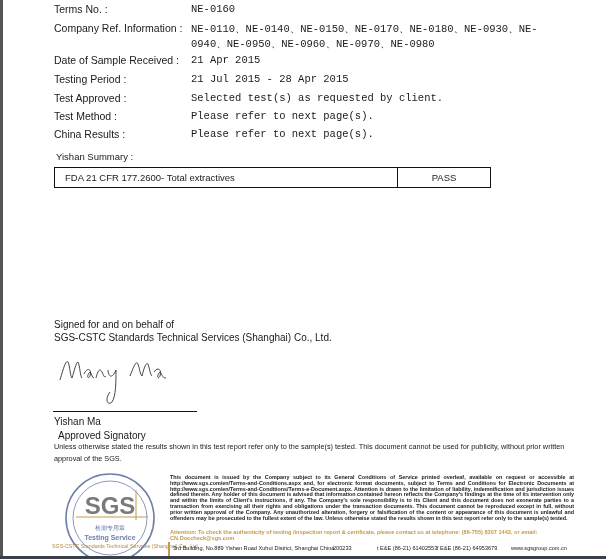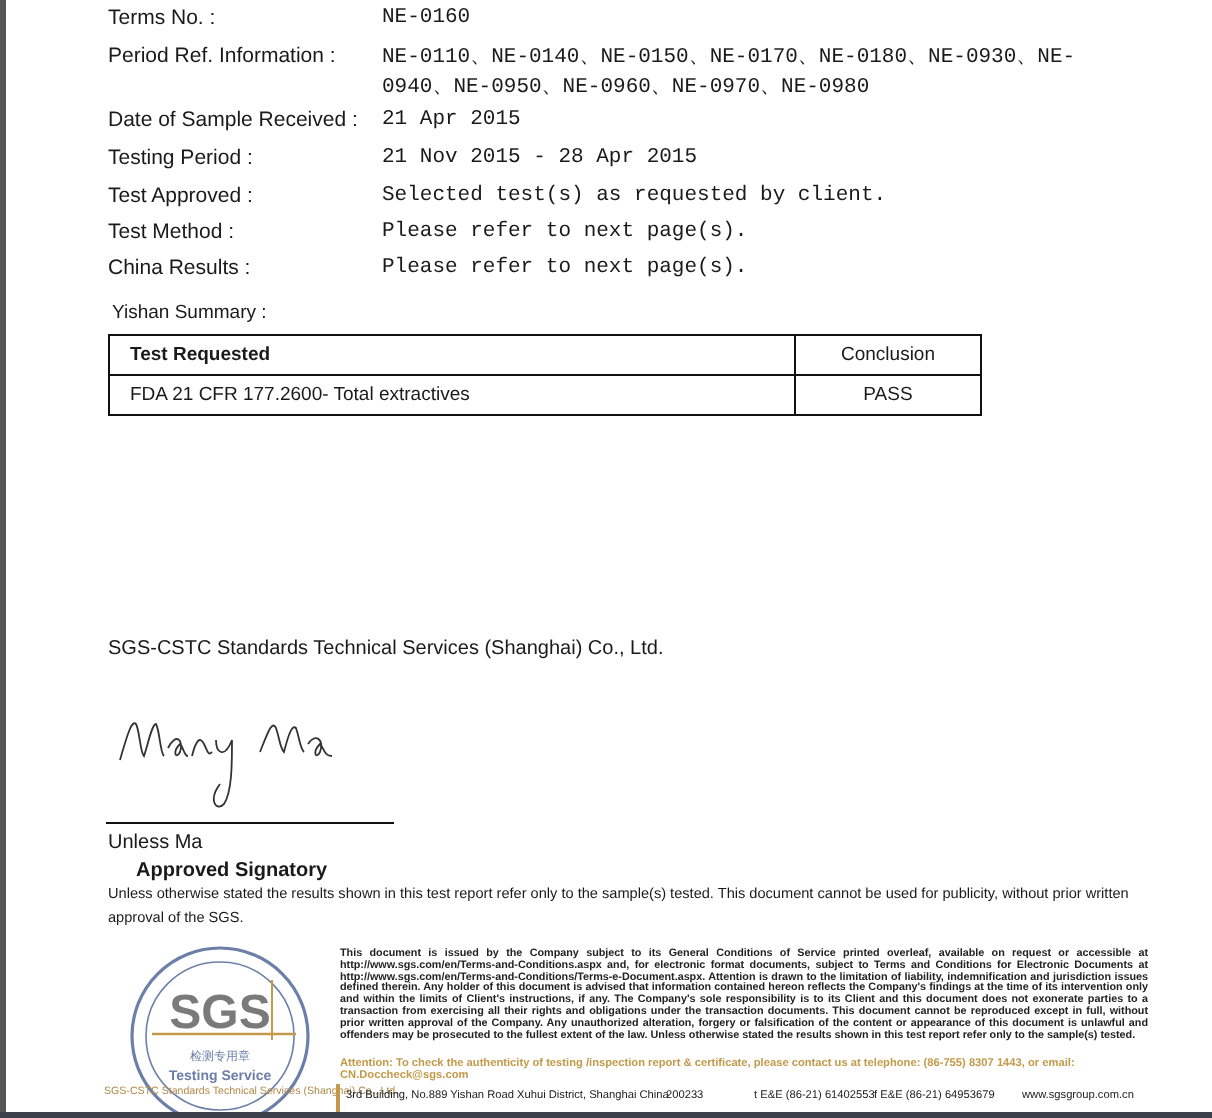--- a/index.html
+++ b/index.html
@@ -23,21 +23,21 @@
   }
   table.summary td, table.summary th { border: 1px solid #111; height: 19px; padding: 0 10px; text-align: left; font-weight: normal; }
   table.summary th.concl, table.summary td.concl { width: 92px; text-align: center; padding: 0; }
   table.summary th { font-weight: bold; }
   table.summary th.concl { font-weight: normal; }
 
   .signed { position: absolute; left: 54px; top: 318px; font-size: 10px; line-height: 13px; }
   .signature { position: absolute; left: 58px; top: 352px; }
   .sig-line { position: absolute; left: 53px; top: 411px; width: 144px; height: 1px; background: #111; }
   .signer { position: absolute; left: 54px; top: 416px; font-size: 10px; }
-  .signer-title { position: absolute; left: 68px; top: 430px; font-size: 10px; font-weight: bold; }
+  .signer-title { position: absolute; left: 58px; top: 430px; font-size: 10px; }
   .disclaimer { position: absolute; left: 54px; top: 441px; width: 520px; font-size: 7.3px; line-height: 11.5px; }
 
   .stamp { position: absolute; left: 56px; top: 470px; }
   .stamp-caption { position: absolute; left: 52px; top: 543px; font-size: 5.3px; color: #b08a4a; white-space: nowrap; }
 
   .terms { position: absolute; left: 170px; top: 475px; width: 404px; font-size: 5.4px; line-height: 5.8px; font-weight: bold; color: #222; text-align: justify; }
   .attention { position: absolute; left: 170px; top: 529px; width: 410px; font-size: 5.6px; line-height: 6px; font-weight: bold; color: #c39a4a; }
   .footer-bar { position: absolute; left: 168px; top: 542px; width: 2px; height: 14px; background: #c39a4a; }
   .addr { position: absolute; top: 545px; font-size: 5.6px; white-space: nowrap; color: #222; }
 </style>
@@ -45,74 +45,71 @@
 <body>
 
 <div class="left-edge"></div>
 
 <div class="info">
   <div class="row" style="top:0px">
     <span class="label">Terms No. :</span>
     <span class="value">NE-0160</span>
   </div>
   <div class="row" style="top:19px">
-    <span class="label">Period Ref. Information :</span>
+    <span class="label">Company Ref. Information :</span>
     <span class="value wrap">NE-0110、NE-0140、NE-0150、NE-0170、NE-0180、NE-0930、NE-0940、NE-0950、NE-0960、NE-0970、NE-0980</span>
   </div>
   <div class="row" style="top:51px">
     <span class="label">Date of Sample Received :</span>
     <span class="value">21 Apr 2015</span>
   </div>
   <div class="row" style="top:70px">
     <span class="label">Testing Period :</span>
-    <span class="value">21 Nov 2015 - 28 Apr 2015</span>
+    <span class="value">21 Jul 2015 - 28 Apr 2015</span>
   </div>
   <div class="row" style="top:89px">
     <span class="label">Test Approved :</span>
     <span class="value">Selected test(s) as requested by client.</span>
   </div>
   <div class="row" style="top:107px">
     <span class="label">Test Method :</span>
     <span class="value">Please refer to next page(s).</span>
   </div>
   <div class="row" style="top:125px">
     <span class="label">China Results :</span>
     <span class="value">Please refer to next page(s).</span>
   </div>
 </div>
 
 <div class="summary-label">Yishan Summary :</div>
 <table class="summary">
   <tbody>
-      <tr>
-    <th>Test Requested</th>
-    <th class="concl">Conclusion</th>
-  </tr>
   <tr>
     <td>FDA 21 CFR 177.2600- Total extractives</td>
     <td class="concl">PASS</td>
   </tr>
 </tbody>
   </table>
 
 <div class="signed">
+  <div>Signed for and on behalf of</div>
   <div>SGS-CSTC Standards Technical Services (Shanghai) Co., Ltd.</div>
 </div>
 
 <svg class="signature" width="120" height="58" viewBox="0 0 120 58">
   <path d="M2,28 C6,14 8,8 10,10 C12,14 12,24 14,26 C16,20 18,10 20,10 C22,14 22,24 24,26" fill="none" stroke="#333" stroke-width="0.9"></path>
   <path d="M26,22 C30,14 34,18 32,24 C30,28 28,24 32,20 C34,22 34,26 36,26" fill="none" stroke="#333" stroke-width="0.9"></path>
   <path d="M38,26 C40,18 42,16 44,20 C46,24 46,26 48,24" fill="none" stroke="#333" stroke-width="0.9"></path>
   <path d="M50,18 C50,24 54,28 58,18 C58,30 58,44 54,50 C50,54 46,48 52,40" fill="none" stroke="#333" stroke-width="0.9"></path>
   <path d="M72,24 C76,14 78,8 80,12 C82,18 82,22 84,24 C86,16 88,10 90,12 C92,18 92,22 94,24" fill="none" stroke="#333" stroke-width="0.9"></path>
   <path d="M96,20 C100,14 104,18 102,24 C100,28 98,24 102,20 C104,22 104,26 108,26" fill="none" stroke="#333" stroke-width="0.9"></path>
 </svg>
 
 <div class="sig-line"></div>
-<div class="signer">Unless Ma</div>
+<div class="signer">Yishan Ma</div>
 <div class="signer-title">Approved Signatory</div>
 <div class="disclaimer">Unless otherwise stated the results shown in this test report refer only to the sample(s) tested. This document cannot be used for publicity, without prior written approval of the SGS.</div>
 
 <svg class="stamp" width="110" height="86" viewBox="0 0 110 86">
   <circle cx="54" cy="48" r="44" fill="none" stroke="#6c7fa8" stroke-width="1.6"></circle>
   <circle cx="54" cy="48" r="37" fill="none" stroke="#6c7fa8" stroke-width="0.8"></circle>
   <text x="54" y="44" text-anchor="middle" font-family="Liberation Sans, sans-serif" font-size="24" font-weight="bold" fill="#7a7a7a">SGS</text>
   <line x1="20" y1="47" x2="92" y2="47" stroke="#c39a4a" stroke-width="1.2"></line>
   <line x1="80" y1="20" x2="80" y2="50" stroke="#c39a4a" stroke-width="1"></line>
   <text x="54" y="60" text-anchor="middle" font-family="DejaVu Sans, sans-serif" font-size="6" fill="#6c7fa8">检测专用章</text>

